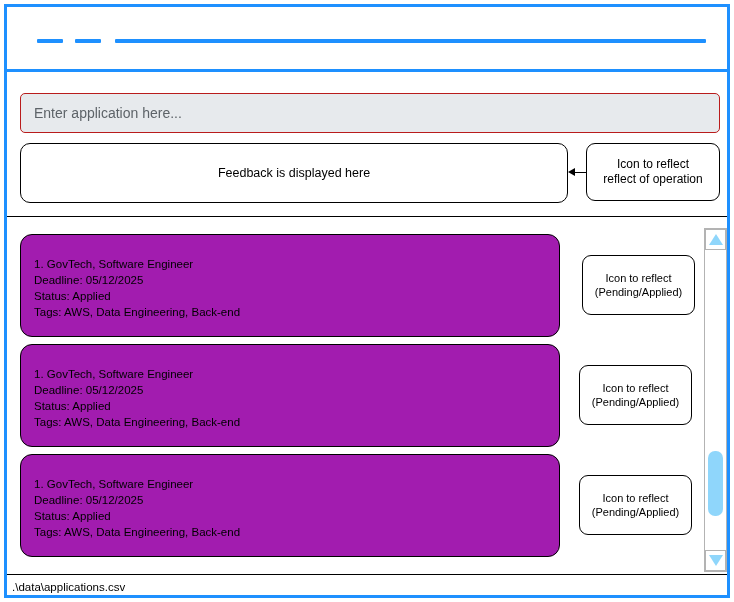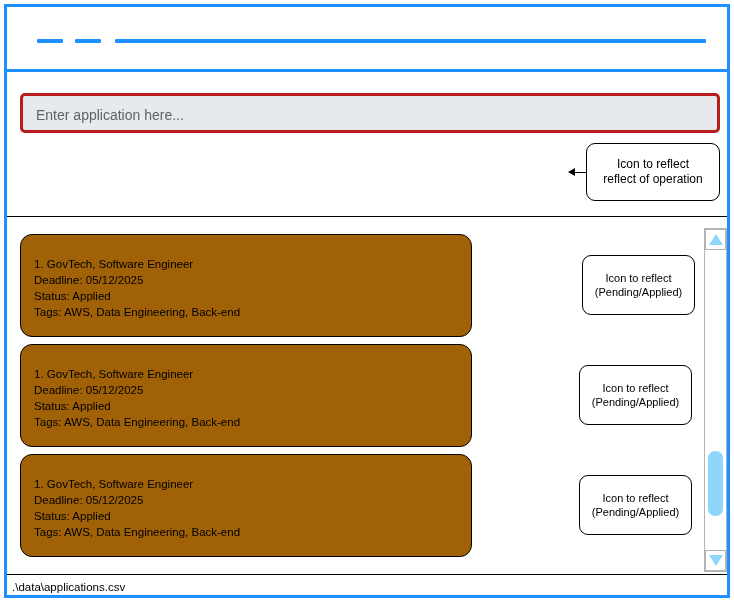--- a/index.html
+++ b/index.html
@@ -62,21 +62,21 @@
 
   
   .search-input {
     position: absolute;
     left: 20px;
     top: 93px;
     width: 700px;
     height: 40px;
     box-sizing: border-box;
     background: #e7eaed;
-    border: 3px solid #b91c1c;
+    border: 1px solid #b91c1c;
     border-radius: 5px;
     color: #5d6368;
     font-size: 14px;
     padding: 0 13px;
     line-height: 38px;
     white-space: nowrap;
     overflow: hidden;
   }
 
   
@@ -166,26 +166,26 @@
     height: 110px;
   }
   .app-row.r1 { top: 16px; }
   .app-row.r2 { top: 126px; }
   .app-row.r3 { top: 236px; }
 
   .app-card {
     position: absolute;
     left: 13px;
     top: 0;
-    width: 452px;
+    width: 540px;
     height: 103px;
     box-sizing: border-box;
     border: 1.6px solid #000000;
     border-radius: 12px;
-    background: #a16207;
+    background: #a21caf;
     padding: 21px 0 0 13px;
     font-size: 11.5px;
     line-height: 16px;
     color: #000000;
   }
   .app-card .line { display: block; white-space: nowrap; }
 
   .row-note {
     position: absolute;
     top: 21px;
@@ -283,20 +283,23 @@
   <div class="window-frame"></div>
 
   <div class="menubar">
     <div class="menu-dash d1"></div>
     <div class="menu-dash d2"></div>
     <div class="title-line"></div>
   </div>
 
   <div class="search-input">Enter application here...</div>
 
+  <div class="feedback-box">
+    <span>Feedback is displayed here</span>
+  </div>
 
   <div class="arrow-connector">
     <div class="head"></div>
     <div class="shaft"></div>
   </div>
 
   <div class="status-note">
     <span>Icon to reflect</span>
     <span>reflect of operation</span>
   </div>

